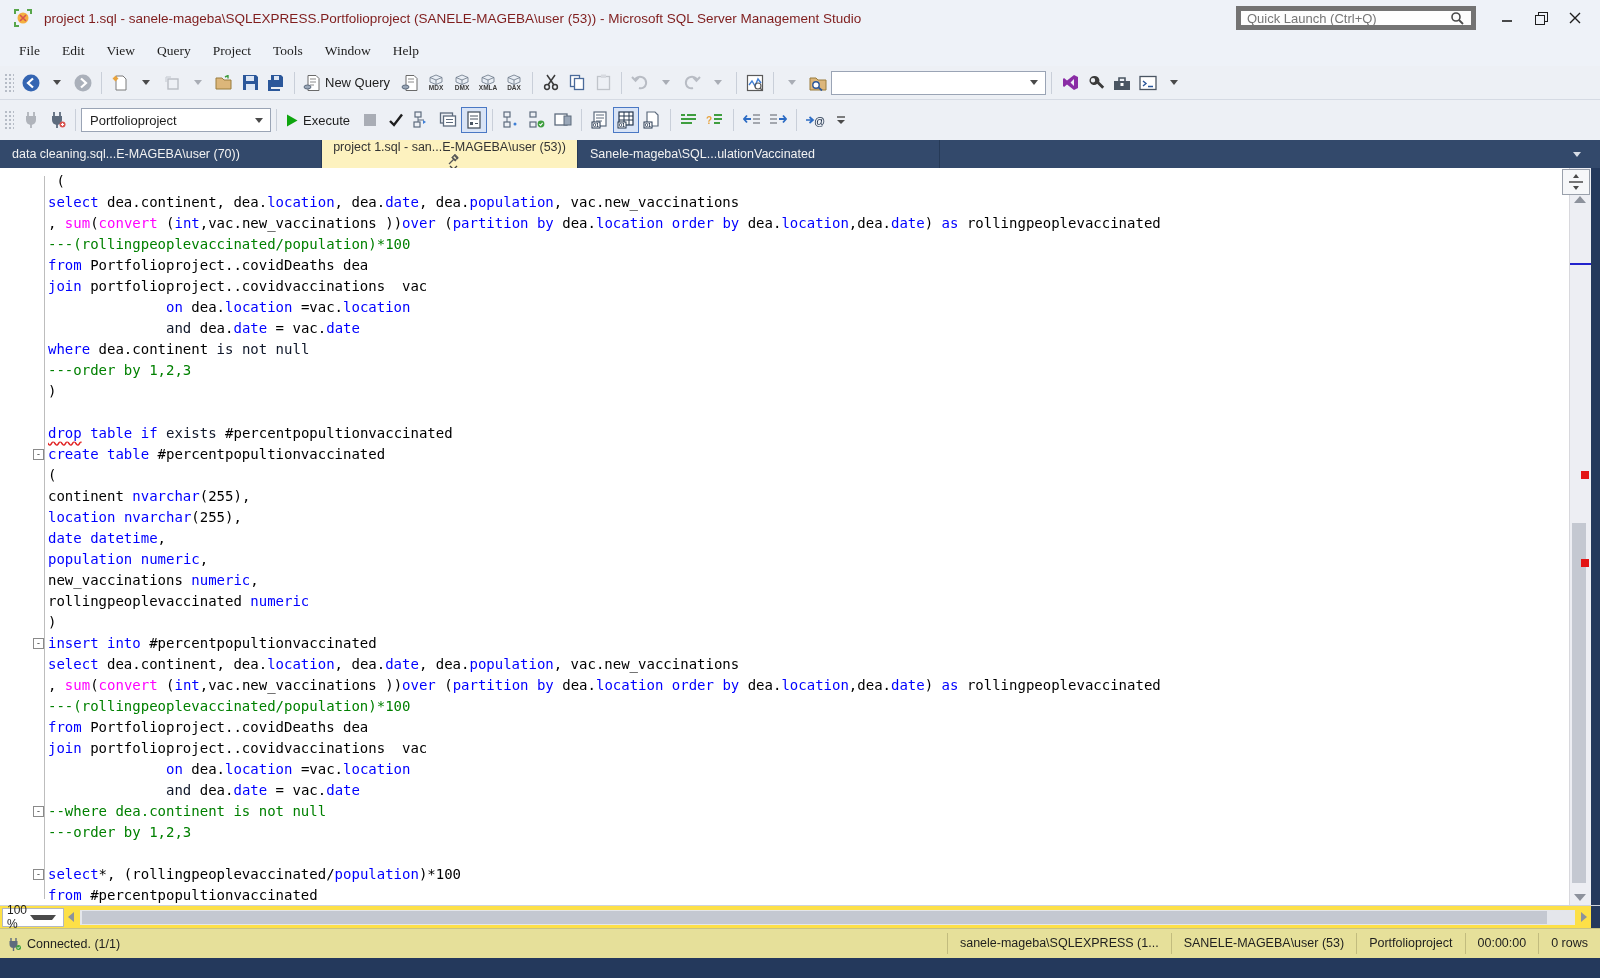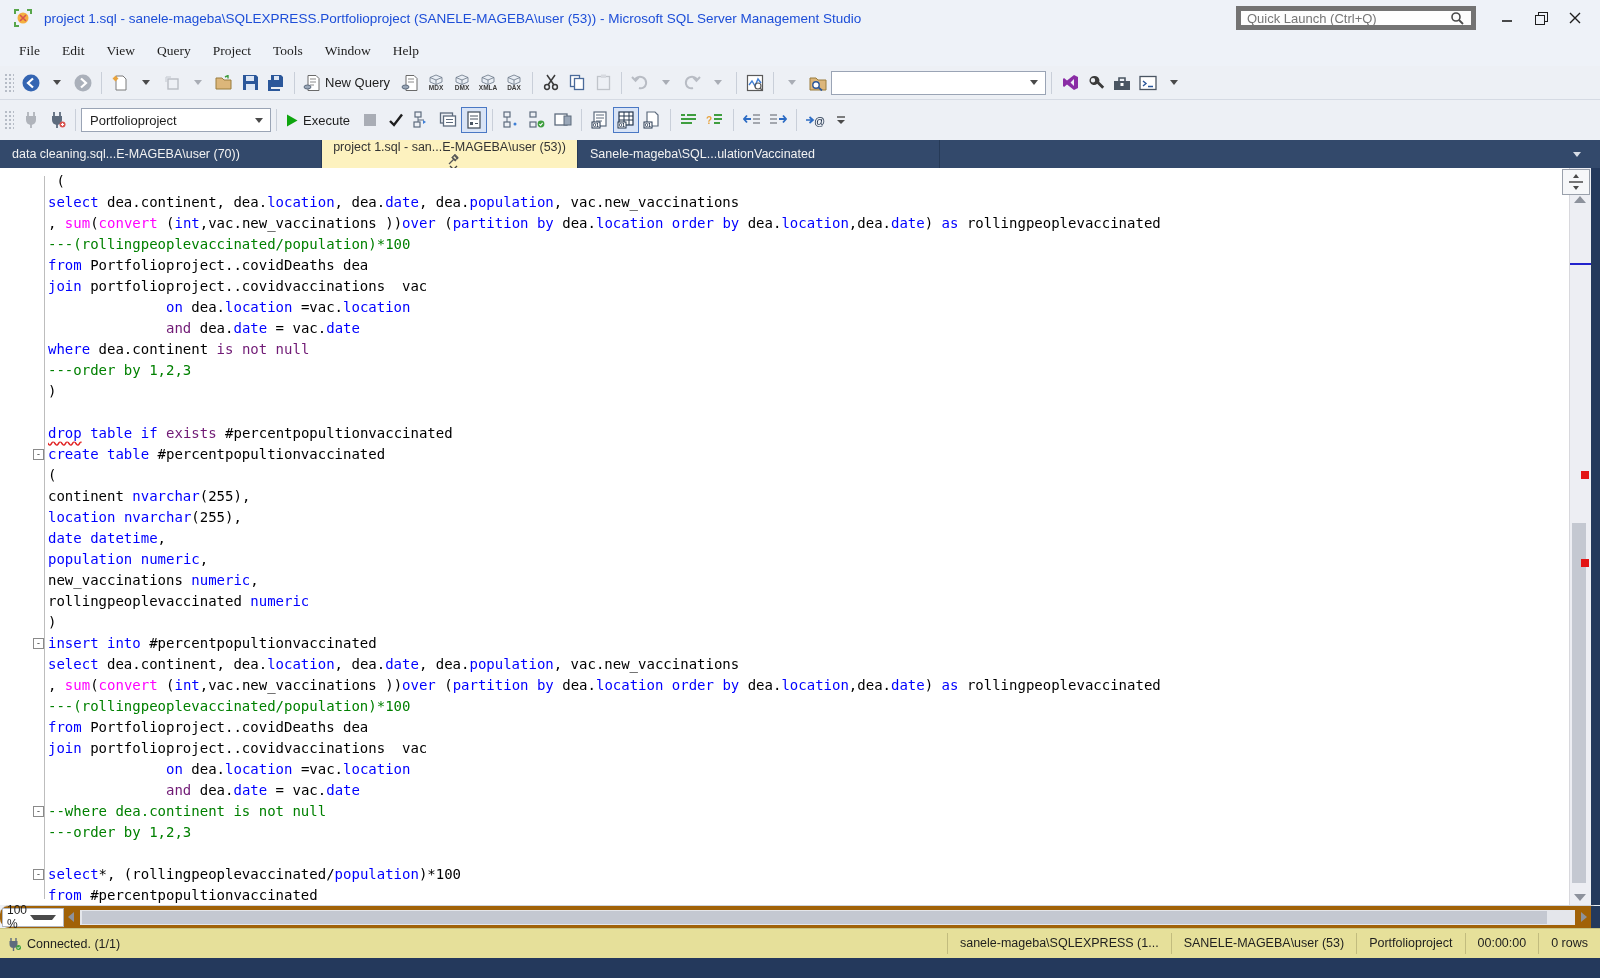--- a/index.html
+++ b/index.html
@@ -2,21 +2,21 @@
 <html><head>
 <meta charset="utf-8">
 <style>
   * { margin:0; padding:0; box-sizing:border-box; }
   html,body { width:1600px; height:978px; overflow:hidden; font-family:"Liberation Sans",sans-serif; background:#eef1f6; }
   .row { position:relative; width:1600px; }
 
   
   .titlebar { height:36px; background:#eef2f8; display:flex; align-items:center; padding:0 8px; }
   .app-icon { width:22px; height:22px; margin:0 10px 0 4px; position:relative; flex:none; }
-  .title-text { font-size:13.5px; color:#1d4ed8; white-space:nowrap; }
+  .title-text { font-size:13.5px; color:#7f1d1d; white-space:nowrap; }
   .ql-box { margin-left:auto; width:240px; height:24px; background:#fdfdfd; border:5px solid #737373;
             display:flex; align-items:center; padding:0 6px; flex:none; }
   .ql-box span { color:#767676; font-size:13px; flex:1; }
   .winbtns { display:flex; align-items:center; margin-left:14px; flex:none; }
   .winbtn { width:34px; height:26px; display:flex; align-items:center; justify-content:center; }
 
   
   .menubar { height:30px; background:#eef2f8; display:flex; align-items:center; padding-left:8px;font-family:Liberation Serif, serif; }
   .menu-item { font-size:13.5px; color:#1e1e1e; padding:5px 11px; }
 
@@ -47,36 +47,36 @@
 
   
   .editor { height:737px; background:#ffffff; position:relative; overflow:hidden; }
   .gutter { position:absolute; left:0; top:0; bottom:0; width:46px; background:#ffffff; }
   .gutter .vline { position:absolute; left:44px; top:8px; bottom:6px; width:1px; background:#bdbdbd; }
   .fold-box { position:absolute; left:33px; width:11px; height:11px; border:1px solid #8a8a8a; background:#fff;
               font:9px/9px "DejaVu Sans Mono",monospace; color:#333; text-align:center; z-index:2; }
   .code { position:absolute; left:48px; top:3px; right:40px; font:14px/21px "DejaVu Sans Mono",monospace; white-space:pre; }
   .code-line { height:21px; }
   .tk-k { color:#0000ff; } .tk-i { color:#000000; } .tk-c { color:#008000; }
-  .tk-g { color:#701a75;margin-top:25px; } .tk-f { color:#ff00ff; }
+  .tk-g { color:#0f172a;margin-top:25px; } .tk-f { color:#ff00ff; }
   .sq { text-decoration:underline wavy #e02020; text-underline-offset:3px; }
 
   .rightedge { position:absolute; right:0; top:0; width:9px; height:100%; background:#24395c; }
   .vscroll { position:absolute; right:9px; top:0; width:22px; height:100%; background:#edeef3; border-left:1px solid #d8d8dd; }
   .vs-up { position:absolute; top:28px; left:4px; }
   .tri-up { width:0; height:0; border-left:6px solid transparent; border-right:6px solid transparent; border-bottom:7px solid #8d929c; }
   .tri-dn { width:0; height:0; border-left:6px solid transparent; border-right:6px solid transparent; border-top:7px solid #8d929c; position:absolute; bottom:4px; left:4px; }
   .vs-thumb { position:absolute; left:2px; width:14px; background:#c4c8d1; }
   .caret-mark { position:absolute; left:0; width:100%; height:2px; background:#2222cc; }
   .err-mark { position:absolute; right:2px; width:8px; height:8px; background:#e31515; }
   .splitter { position:absolute; right:10px; top:1px; width:28px; height:26px; background:#f6f7f9; border:1px solid #9aa0ab;
               display:flex; align-items:center; justify-content:center; z-index:3; }
 
   
-  .hscrollrow { height:23px; background:#a16207; display:flex; align-items:center; border-top:1px solid #d0d4db;border-radius:9px; }
+  .hscrollrow { height:23px; background:#fde047; display:flex; align-items:center; border-top:1px solid #d0d4db; }
   .zoombox { width:62px; height:19px; background:#fff; border:1px solid #b2b8c2; margin-left:2px; display:flex; align-items:center; padding:0 4px; }
   .zoombox span { font-size:12px; color:#1e1e1e; flex:1; }
   .h-arrow { width:14px; display:flex; align-items:center; justify-content:center; }
   .tri-l { width:0;height:0;border-top:5px solid transparent;border-bottom:5px solid transparent;border-right:6px solid #8d929c; }
   .tri-r { width:0;height:0;border-top:5px solid transparent;border-bottom:5px solid transparent;border-left:6px solid #8d929c; }
   .h-track { flex:1; height:15px; margin:0 2px; background:#e4e6eb; position:relative; }
   .h-thumb { position:absolute; left:2px; right:28px; top:1px; height:13px; background:#c4c8d1; }
 
   
   .statusbar { height:30px; background:#e6e09a; display:flex; align-items:center; font-size:12.5px; color:#1e1e1e; border-top:1px solid #c8c383; }

